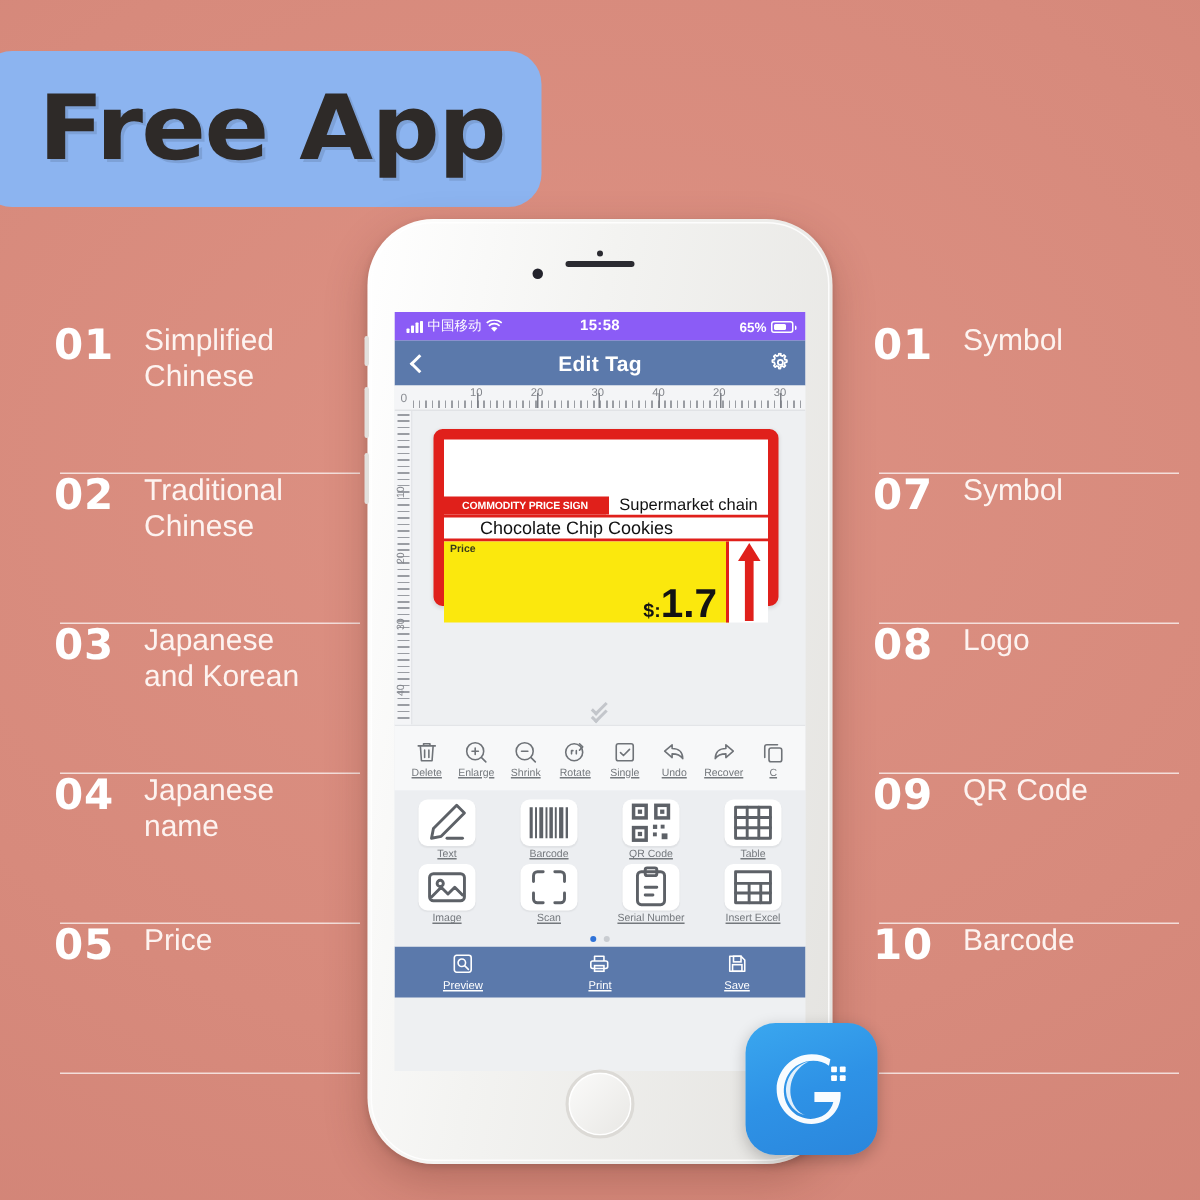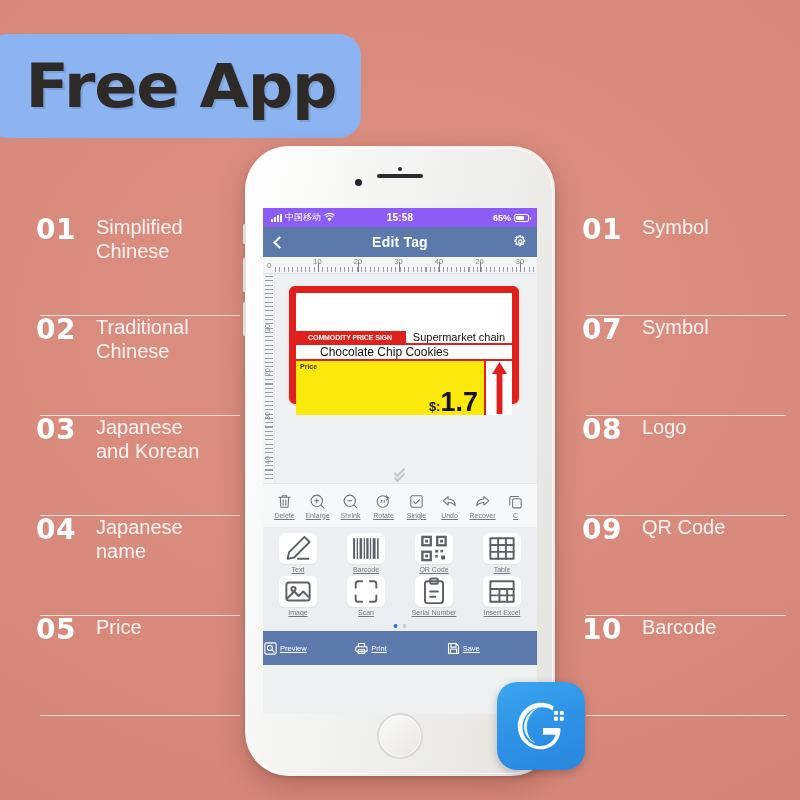--- a/index.html
+++ b/index.html
@@ -257,21 +257,21 @@
   }
   .fitem .flab{ font-size:7px; color:#74787d; text-decoration:underline; white-space:nowrap;}
   #dots{ position:absolute; bottom:3px; left:50%; transform:translateX(-50%); display:flex; gap:5px;}
   #dots i{ width:4px;height:4px;border-radius:50%; background:#c9ccd1; display:block;}
   #dots i.on{ background:#2f72d8;}
 
   
   #bottombar{
     height: 34px; background:#5b79ab; display:flex; align-items:center;
   }
-  .bitem{ flex:1; display:flex; flex-direction:row; align-items:center; gap:2px; color:#fff;}
+  .bitem{ flex:1; display:flex; flex-direction:column; align-items:center; gap:2px; color:#fff;}
   .bitem .bicon{ width:15px;height:15px; display:flex;align-items:center;justify-content:center;}
   .bitem .blab{ font-size:7.5px; text-decoration:underline;}
 
   
   #applogo{
     position: absolute; left: 497px; top: 682px;
     width: 88px; height: 88px;
     border-radius: 20px;
     background: linear-gradient(160deg,#3aa7ef 0%,#2e92e6 50%,#2a86dc 100%);
     box-shadow: 0 3px 10px rgba(0,0,0,0.22);

